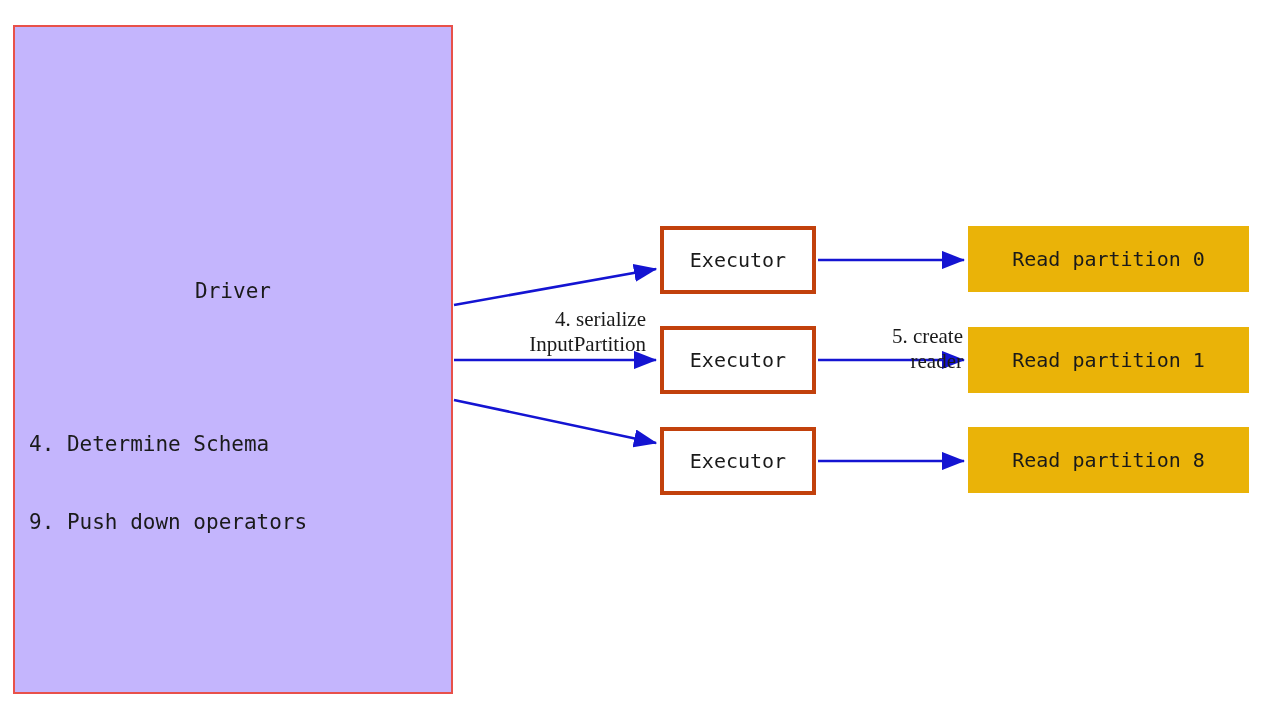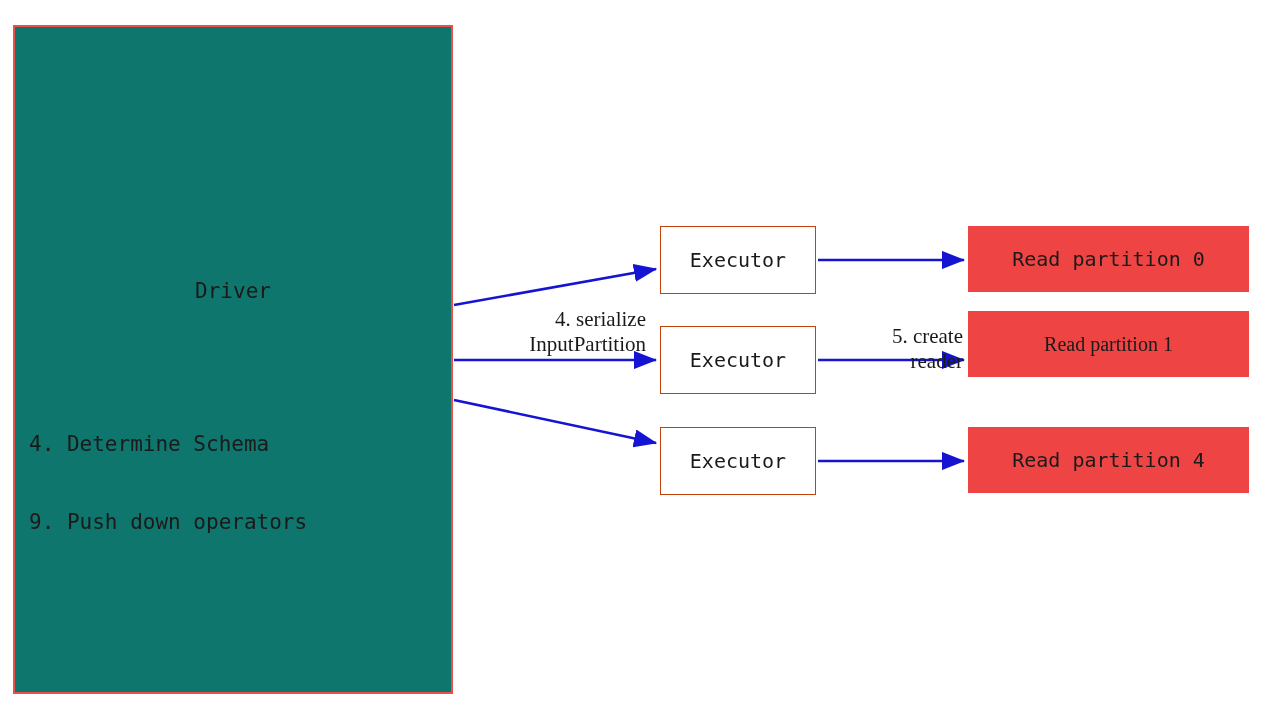--- a/index.html
+++ b/index.html
@@ -30,21 +30,21 @@
     align-items: center;
     justify-content: center;
   }
 
   .driver-box {
     left: 13px;
     top: 25px;
     width: 440px;
     height: 669px;
     border: 2px solid #e8514a;
-    background: #0f766e;
+    background: #c4b5fd;
     display: block;
   }
 
   .driver-title {
     position: absolute;
     left: 0;
     right: 0;
     top: 252px;
     text-align: center;
     font-family: "DejaVu Sans Mono", "Liberation Mono", monospace;
@@ -62,43 +62,43 @@
     font-size: 21px;
     line-height: 26px;
     color: #1a1a1a;
     white-space: pre;
   }
   .driver-list-item { display: block; }
 
   .executor-box {
     width: 156px;
     height: 68px;
-    border: 1px solid #c2410c;
+    border: 4px solid #c2410c;
     background: #ffffff;
     font-family: "DejaVu Sans Mono", "Liberation Mono", monospace;
     font-size: 20px;
     color: #1a1a1a;
     white-space: pre;
   }
   .exec-1 { left: 660px; top: 226px; }
   .exec-2 { left: 660px; top: 326px; }
   .exec-3 { left: 660px; top: 427px; }
 
   .partition-box {
     width: 281px;
     height: 66px;
-    background: #ef4444;
+    background: #eab308;
     border: none;
     font-family: "DejaVu Sans Mono", "Liberation Mono", monospace;
     font-size: 20px;
     color: #1a1a1a;
     white-space: pre;
   }
   .part-1 { left: 968px; top: 226px; }
-  .part-2 { left: 968px; top: 311px; font-family: Liberation Serif, serif; }
+  .part-2 { left: 968px; top: 327px; }
   .part-3 { left: 968px; top: 427px; }
 
   
   .edge-label {
     position: absolute;
     font-family: "Liberation Serif", "DejaVu Serif", serif;
     font-size: 21px;
     line-height: 25px;
     color: #1a1a1a;
     text-align: right;
@@ -143,18 +143,18 @@
     <span class="driver-list-item">9. Push down operators</span>
   </div>
 </div>
 
 <div class="node executor-box exec-1">Executor</div>
 <div class="node executor-box exec-2">Executor</div>
 <div class="node executor-box exec-3">Executor</div>
 
 <div class="node partition-box part-1">Read partition 0</div>
 <div class="node partition-box part-2">Read partition 1</div>
-<div class="node partition-box part-3">Read partition 4</div>
+<div class="node partition-box part-3">Read partition 8</div>
 
 <div class="edge-label label-serialize">4. serialize
 InputPartition</div>
 <div class="edge-label label-create">5. create
 reader</div>
 
 </body></html>

